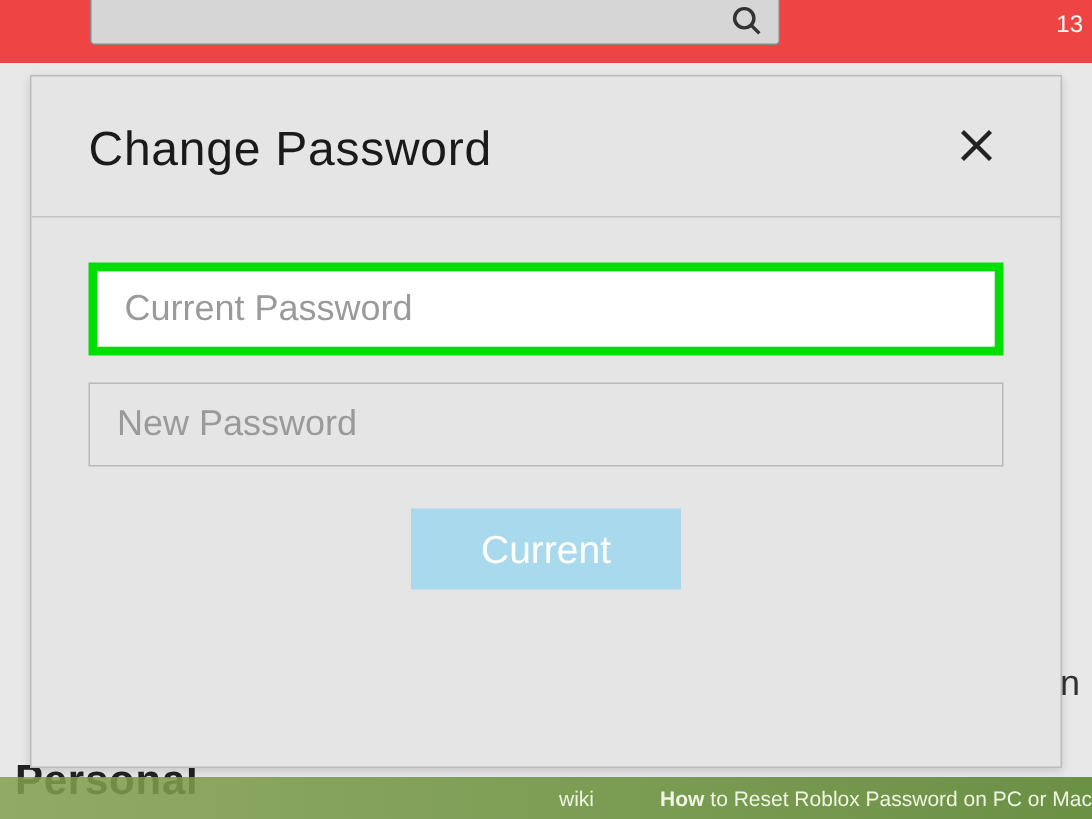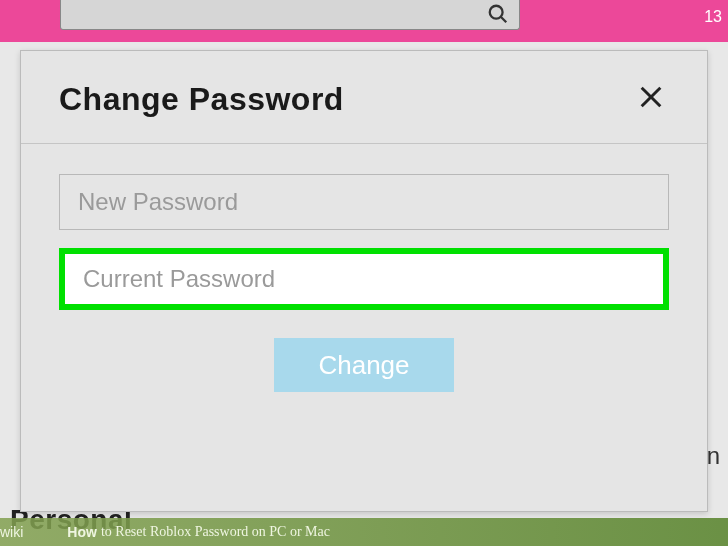--- a/index.html
+++ b/index.html
@@ -6,21 +6,21 @@
     body {
       font-family: -apple-system, BlinkMacSystemFont, "Segoe UI", Arial, sans-serif;
       width: 728px;
       height: 546px;
       overflow: hidden;
       position: relative;
       background: #e8e8e8;
     }
     .top-bar {
       height: 42px;
-      background: #ec4899;
+      background: #ef4444;
       position: relative;
     }
     .search-box {
       position: absolute;
       top: 0;
       left: 60px;
       width: 460px;
       height: 30px;
       background: #d6d6d6;
       border: 1px solid #888;
@@ -72,21 +72,21 @@
       box-shadow: 0 2px 6px rgba(0,0,0,0.15);
     }
     .modal-header {
       display: flex;
       align-items: center;
       justify-content: space-between;
       padding: 28px 38px 24px 38px;
     }
     .modal-title {
       font-size: 32px;
-      font-weight: 700;
+      font-weight: 400;
       color: #1a1a1a;
       letter-spacing: 0.5px;
     }
     .close-btn {
       cursor: pointer;
       padding: 4px;
     }
     .divider {
       height: 1px;
       background: #c5c5c5;
@@ -141,35 +141,34 @@
     }
     .watermark {
       position: absolute;
       bottom: 0;
       left: 0;
       right: 0;
       height: 28px;
       background: linear-gradient(to right, rgba(130,160,80,0.85), rgba(100,140,60,0.95));
       display: flex;
       align-items: center;
-      justify-content: flex-start;
+      justify-content: flex-end;
       color: #eef5e0;
       font-size: 14px;
     }
     .watermark .wiki {
       font-weight: 400;
     }
     .watermark .how {
       font-weight: 700;
       padding-left: 44px;
     }
     .watermark .article {
       font-weight: 400;
       margin-left: 4px;
-      font-family: Liberation Serif, serif;
     }
   </style>
 </head>
 <body>
 
 <div class="top-bar">
   <div class="search-box">
     <span class="search-icon-wrap">
       <svg width="22" height="22" viewBox="0 0 24 24" fill="none" stroke="#333" stroke-width="2.5">
         <circle cx="10" cy="10" r="7"></circle>
@@ -190,27 +189,27 @@
     <div class="modal-title">Change Password</div>
     <div class="close-btn">
       <svg width="28" height="28" viewBox="0 0 24 24" fill="none" stroke="#222" stroke-width="2.5">
         <line x1="4" y1="4" x2="20" y2="20"></line>
         <line x1="20" y1="4" x2="4" y2="20"></line>
       </svg>
     </div>
   </div>
   <div class="divider"></div>
   <div class="form-area">
+    <div class="input-wrap highlight-box">
+      <input type="password" class="password-input" placeholder="Current Password" style="">
+    </div>
     <div class="input-wrap">
       <input type="password" class="password-input plain-input" placeholder="New Password" style="">
     </div>
-    <div class="input-wrap highlight-box">
-      <input type="password" class="password-input" placeholder="Current Password" style="">
-    </div>
-    <button class="update-btn">Change</button>
+    <button class="update-btn">Current</button>
   </div>
 </div>
 
 <div class="watermark">
   <span class="wiki">wiki</span>
     <span class="how">How</span>
     <span class="article"> to Reset Roblox Password on PC or Mac</span>
 </div>
 
 </body></html>

